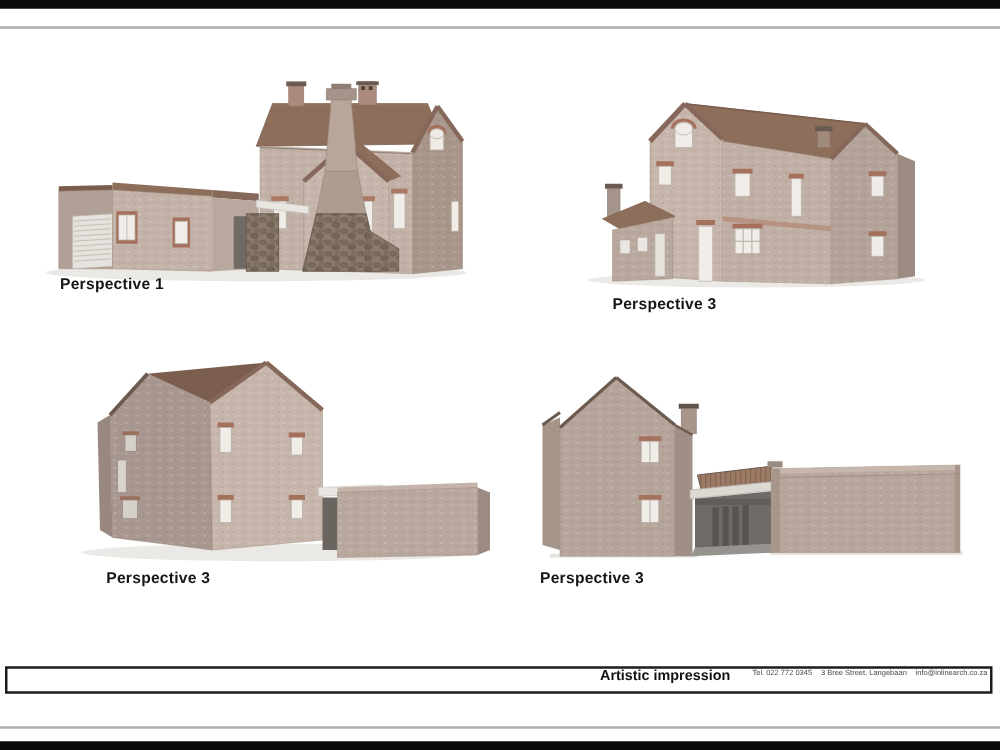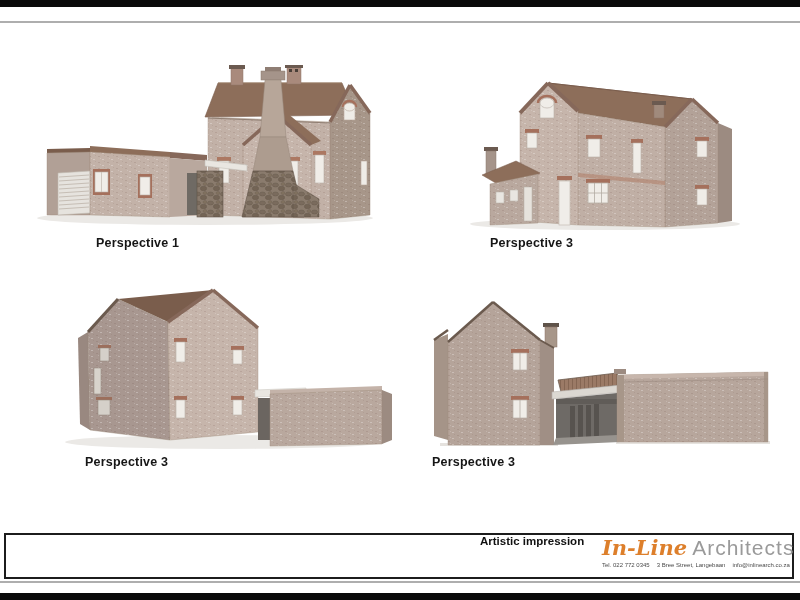--- a/index.html
+++ b/index.html
@@ -13,26 +13,26 @@
   .letterbox.bottom{top:593px;height:7px;}
   .paper-edge{position:absolute;left:0;width:800px;height:2px;background:#aeaeae;}
   .paper-edge.top{top:21px;}
   .paper-edge.bottom{top:581px;}
   .render{position:absolute;}
   .render svg{display:block;}
   .caption{
     position:absolute;font-size:12.5px;font-weight:bold;color:#161616;
     letter-spacing:.2px;white-space:nowrap;
   }
-  .caption.c1{left:48px;top:236px;margin-left:48px;}
+  .caption.c1{left:48px;top:220px;}
   .caption.c2{left:490px;top:236px;}
   .caption.c3{left:85px;top:455px;}
   .caption.c4{left:432px;top:455px;}
   .title-block{
-    position:absolute;left:4px;top:533px;width:790px;height:46px;
+    position:absolute;left:4px;top:533px;width:790px;height:22px;
     border:2px solid #1c1c1c;background:#ffffff;box-sizing:border-box;
   }
   .annotation{
     position:absolute;left:474px;top:0px;
     font-size:11.5px;font-weight:bold;color:#111;white-space:nowrap;
   }
   .main-title{
     position:absolute;left:10px;top:12px;
     font-size:19px;font-weight:bold;color:#111;
     letter-spacing:.5px;white-space:nowrap;
@@ -359,23 +359,20 @@
     <rect x="344" y="82" width="4" height="70" fill="#a79689"></rect>
     <line x1="204" y1="92" x2="348" y2="89" stroke="#9c8b81" stroke-width=".6"></line>
   </g>
 </svg>
 </div>
 <div class="caption c4">Perspective 3</div>
 
 <footer class="title-block">
   <div class="annotation">Artistic impression</div>
   <div class="logo">
-    <div class="logo-line">
-      <span class="logo-inline">In-Line</span><span class="logo-arch">Architects</span>
-    </div>
     <div class="contact">
       <span>Tel. 022 772 0345</span>
       <span>3 Bree Street, Langebaan</span>
       <span>info@inlinearch.co.za</span>
     </div>
   </div>
 </footer>
 
 <div class="paper-edge bottom"></div>
 <div class="letterbox bottom"></div>

